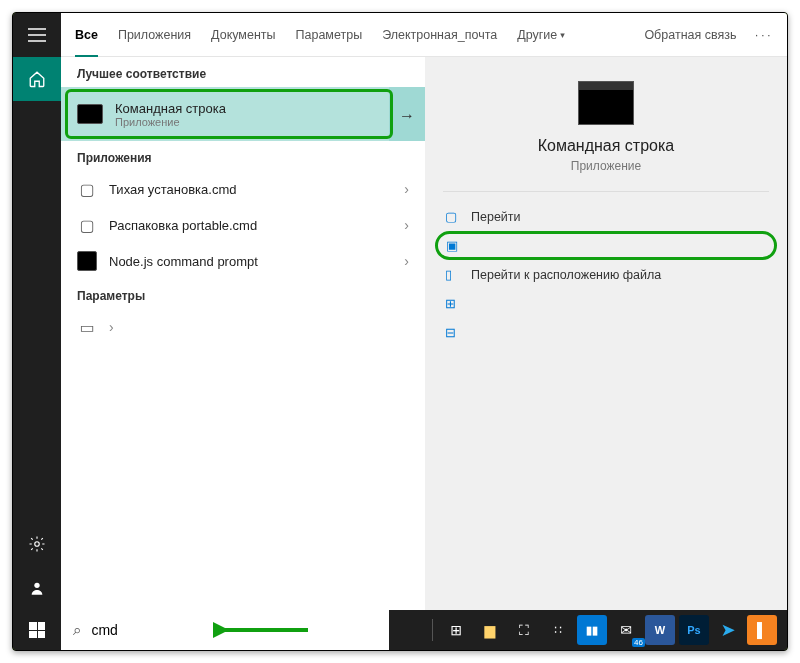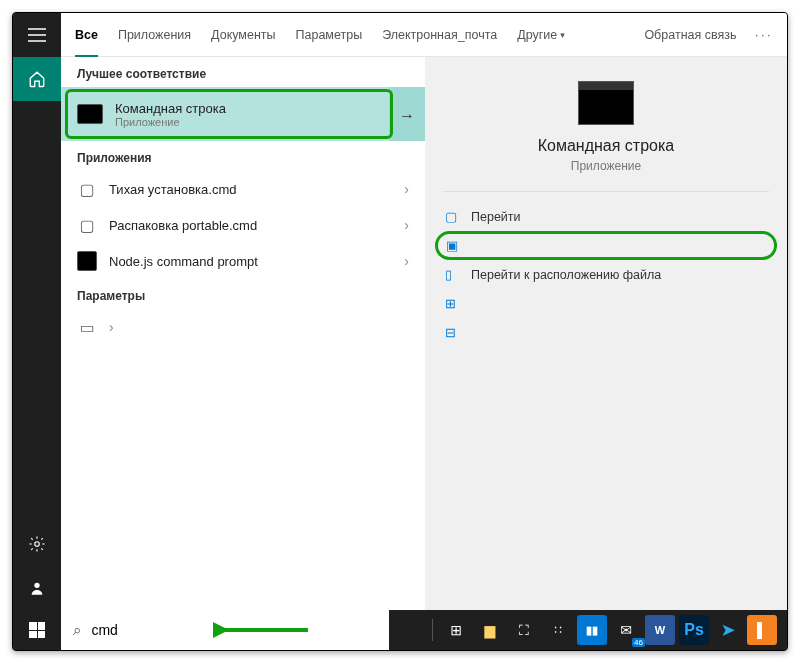--- a/index.html
+++ b/index.html
@@ -63,21 +63,21 @@
 .searchbox .mag { color:#555; font-size:15px; }
 .searchbox input { border:none; outline:none; font-size:14px; flex:1; background:transparent; }
 .arrow { position:absolute; bottom:10px; left:200px; width:100px; height:20px; pointer-events:none; }
 .arrow svg { width:100%; height:100%; }
 
 .tray { margin-left:auto; display:flex; align-items:center; gap:4px; padding-right:10px; }
 .tb { width:30px; height:30px; display:flex; align-items:center; justify-content:center; color:#fff; font-size:14px; cursor:pointer; }
 .tb.sep { width:1px; height:22px; background:#555; margin:0 4px; }
 .tb.blue { background:#0078d4; border-radius:3px; font-size:11px; font-weight:bold; }
 .tb.orange { background:#f58220; border-radius:3px; }
-.tb.dk { background:#001e36; border-radius:3px; font-size:16px; font-weight:bold; color:#31a8ff; }
+.tb.dk { background:#001e36; border-radius:3px; font-size:11px; font-weight:bold; color:#31a8ff; }
 .tb.tg { color:#2aabee; font-size:18px; }
 .badge-46 { position:relative; }
 .badge-46::after { content:"46"; position:absolute; bottom:-2px; right:-4px; background:#0078d4; color:#fff; font-size:8px; padding:0 2px; border-radius:2px; }
 
 .best-sel { background:#b4e2dc; }
 </style>
 </head>
 <body>
 
 <div class="frame">

